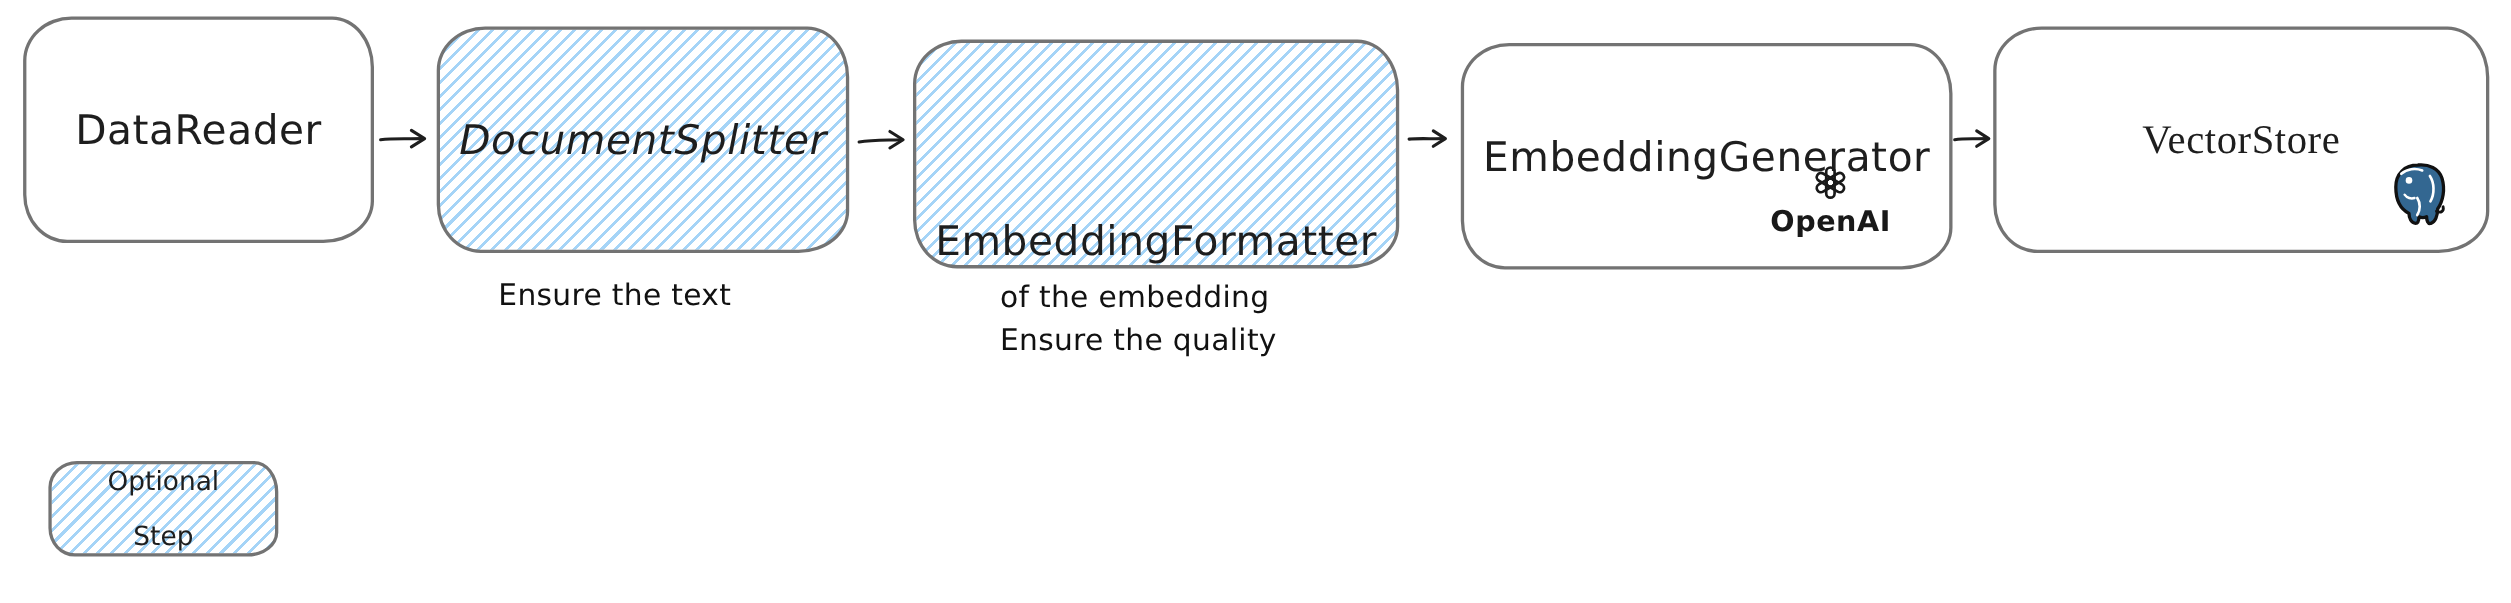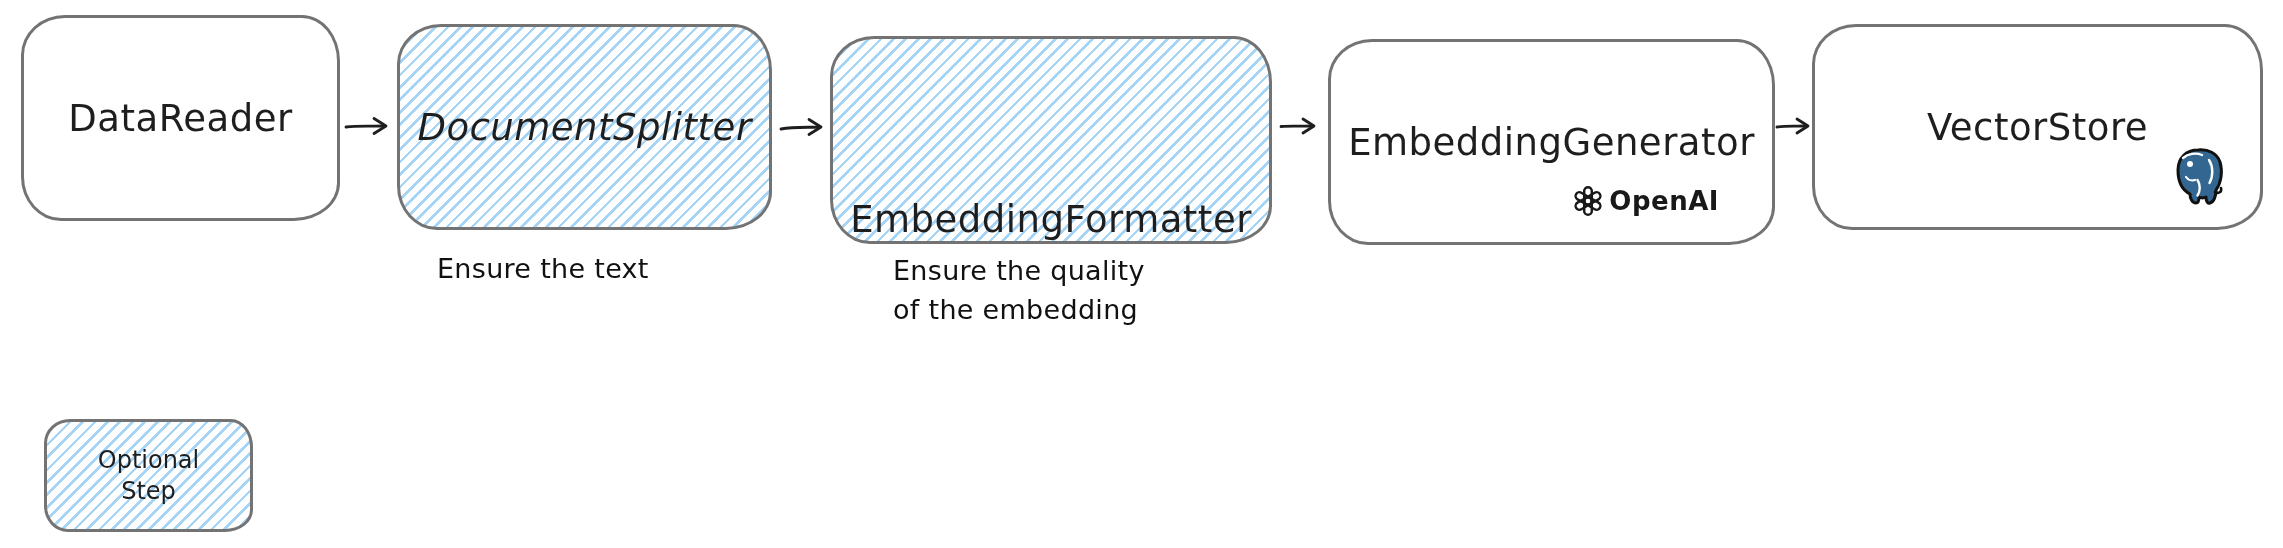--- a/index.html
+++ b/index.html
@@ -53,30 +53,32 @@
     stroke-linecap: round;
     stroke-linejoin: round;
   }
   .caption {
     position: absolute;
     font-size: 27px;
     line-height: 39px;
     letter-spacing: 0.3px;
     color: #111111;
     white-space: nowrap;
+    margin-left: 16px;
   }
   .badge {
     position: absolute;
     display: flex;
     align-items: center;
     gap: 5px;
   }
   .badge-openai {
     right: 53px;
     bottom: 25px;
+    flex-direction: column;
   }
   .badge-openai .badge-text {
     font-size: 26px;
     font-weight: bold;
     letter-spacing: 0.5px;
     color: #191919;
   }
   .badge-postgres {
     right: 33px;
     bottom: 20px;
@@ -139,42 +141,42 @@
       </svg>
       <span class="badge-text">OpenAI</span>
     </div>
   </div>
 
   <svg class="arrow" style="left:1775px; top:112px;" width="40" height="28" viewBox="0 0 40 28">
     <path class="astroke" d="M2 15 C 11 13.5, 22 14.5, 31 14"></path>
     <path class="astroke" d="M22 7 L33 14 L22 21"></path>
   </svg>
 
-  <div class="node" style="left:1812px; top:24px; width:451px; height:206px;">
+  <div class="node" style="left:1812px; top:24px; width:451px; height:206px;font-family:Liberation Serif, serif;">
     <span class="node-label">VectorStore</span>
     <div class="badge badge-postgres">
       <svg width="56" height="60" viewBox="0 0 56 60">
         <path fill="#336791" stroke="#111111" stroke-width="3" stroke-linejoin="round" d="M27 3 C15 3 7 11 7 23 C7 34 11 43 19 47 C19 51 21 56 25 56 C27 56 28 53 28 50 C30 51 33 51 35 50 C35 53 36 57 39 56 C43 55 45 49 45 43 C50 36 52 25 49 15 C46 6 37 2 27 3 Z"></path>
         <path d="M44 45 C48 47 51 45 50 41" stroke="#111111" stroke-width="2.6" fill="none" stroke-linecap="round"></path>
         <circle cx="19" cy="17" r="3" fill="#ffffff"></circle>
         <path d="M12 11 C17 6.5 25 5.5 31 8" stroke="#ffffff" stroke-width="2.4" fill="none" stroke-linecap="round"></path>
         <path d="M38 13 C42 19 42.5 29 38.5 36" stroke="#ffffff" stroke-width="2.4" fill="none" stroke-linecap="round"></path>
         <path d="M26.5 33 C29.5 37.5 29.5 44 26.5 48.5" stroke="#ffffff" stroke-width="2.4" fill="none" stroke-linecap="round"></path>
         <path d="M15 30 C17 33 21 34 24 33" stroke="#ffffff" stroke-width="2.2" fill="none" stroke-linecap="round"></path>
       </svg>
     </div>
   </div>
 
   <div class="caption" style="left:437px; top:249px;">
     <div>Ensure the text</div>
   </div>
 
   <div class="caption" style="left:893px; top:251px;">
+    <div>of the embedding</div>
     <div>Ensure the quality</div>
-    <div>of the embedding</div>
   </div>
 
-  <div class="node hatched legend" style="left:44px; top:419px; width:209px; height:113px; border-width:3px;">
+  <div class="node hatched legend" style="left:44px; top:419px; width:209px; height:87px; border-width:3px;justify-content:space-between;">
     <div class="legend-line">Optional</div>
     <div class="legend-line">Step</div>
   </div>
 
 </div>
 
 </body></html>

